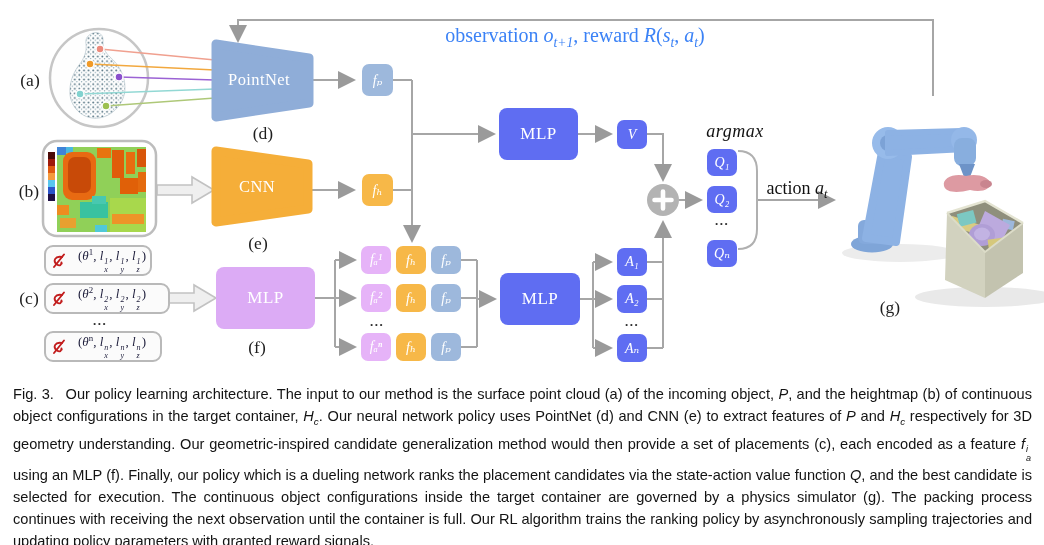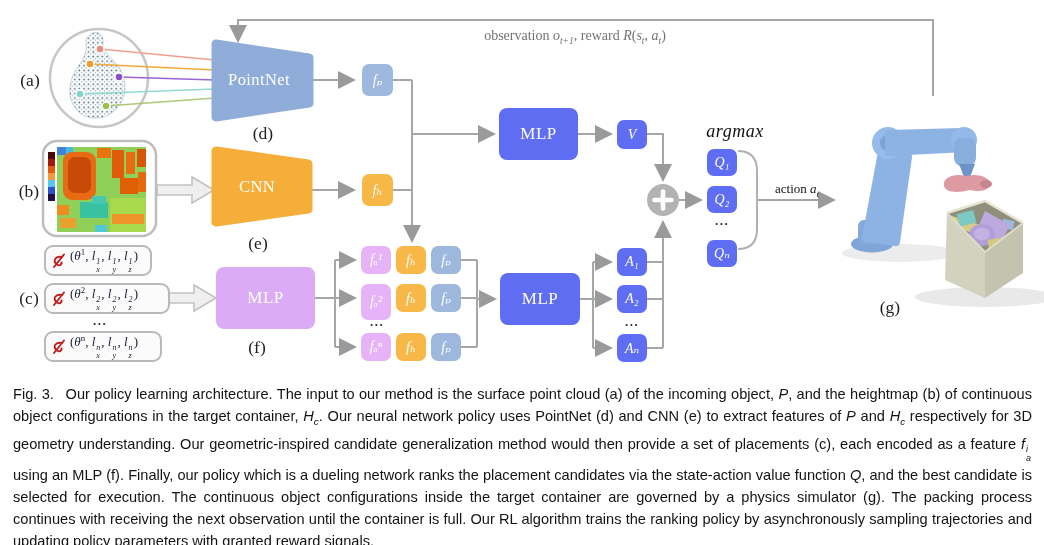--- a/index.html
+++ b/index.html
@@ -2,42 +2,42 @@
 <html><head>
 <meta charset="utf-8">
 <style>
   html,body{margin:0;padding:0;background:#fff;}
   .page{position:relative;width:1044px;height:545px;background:#ffffff;overflow:hidden;
         font-family:"Liberation Serif","DejaVu Serif",serif;}
   .abs{position:absolute;}
   svg{display:block;}
   .ctr{transform:translate(-50%,-50%);white-space:nowrap;}
   .lbl{font-size:17.5px;color:#1e1e1e;}
-  .mathline{font-size:14px;color:#737373;}
+  .mathline{font-size:20px;color:#3b82f6;}
   .it{font-style:italic;}
   sup,sub{font-size:68%;}
   .stack{display:inline-flex;flex-direction:column;align-items:flex-start;
          font-size:62%;line-height:1.02;vertical-align:-0.45em;margin:0 1px;font-style:italic;}
   .stack span{display:block;}
   .chip{position:absolute;display:flex;align-items:center;justify-content:center;
         color:#fff;border-radius:7px;font-size:14px;font-style:italic;}
   .bigchip{position:absolute;display:flex;align-items:center;justify-content:center;
         color:#fff;border-radius:8px;font-size:17px;letter-spacing:.5px;}
   .blue{background:#5f6df2;}
   .featblue{background:#9db8dc;}
   .featorange{background:#f7b848;}
   .featpurple{background:#e6b3f8;}
   .mlpf{background:#dcabf5;}
   .blocklabel{position:absolute;color:#fff;font-size:16.5px;letter-spacing:.4px;font-family:Liberation Serif, serif;}
   .dots{position:absolute;color:#2e2e2e;font-weight:bold;font-size:13px;letter-spacing:1.5px;}
-  .cand{position:absolute;display:flex;align-items:center;gap:3px;padding-left:5px;
+  .cand{position:absolute;display:flex;align-items:center;gap:11px;padding-left:5px;
         background:#fbfbfb;border:2px solid #b9b9b9;border-radius:9px;
         font-size:13px;color:#1c1c3a;box-sizing:border-box;}
   .argmax{font-size:18px;font-style:italic;color:#111;letter-spacing:.5px;}
-  .action{font-size:13px;color:#111;}
+  .action{font-size:18px;color:#111;}
   .caption{position:absolute;left:13px;top:383px;width:1019px;
            font-family:"Liberation Sans","DejaVu Sans",sans-serif;
            font-size:14.6px;line-height:22.1px;color:#131313;text-align:justify;}
   .caption .stack{vertical-align:-0.35em;}
 </style>
 </head>
 <body>
 
 <div class="page">
 
@@ -212,21 +212,21 @@
 
   <div class="bigchip mlpf" style="left:216px;top:267px;width:99px;height:62px">MLP</div>
 
   <div class="chip featblue" style="left:362px;top:64px;width:31px;height:32px">fₚ</div>
   <div class="chip featorange" style="left:362px;top:174px;width:31px;height:32px">fₕ</div>
 
   <div class="chip featpurple" style="left:361px;top:246px;width:30px;height:28px">fₐ¹</div>
   <div class="chip featorange" style="left:396px;top:246px;width:30px;height:28px">fₕ</div>
   <div class="chip featblue" style="left:431px;top:246px;width:30px;height:28px">fₚ</div>
 
-  <div class="chip featpurple" style="left:361px;top:284px;width:30px;height:36px">fₐ²</div>
+  <div class="chip featpurple" style="left:361px;top:284px;width:30px;height:28px">fₐ²</div>
   <div class="chip featorange" style="left:396px;top:284px;width:30px;height:28px">fₕ</div>
   <div class="chip featblue" style="left:431px;top:284px;width:30px;height:28px">fₚ</div>
 
   <div class="dots ctr abs" style="left:377px;top:322px">...</div>
 
   <div class="chip featpurple" style="left:361px;top:333px;width:30px;height:28px">fₐⁿ</div>
   <div class="chip featorange" style="left:396px;top:333px;width:30px;height:28px">fₕ</div>
   <div class="chip featblue" style="left:431px;top:333px;width:30px;height:28px">fₚ</div>
 
   <div class="bigchip blue" style="left:499px;top:108px;width:79px;height:52px">MLP</div>

